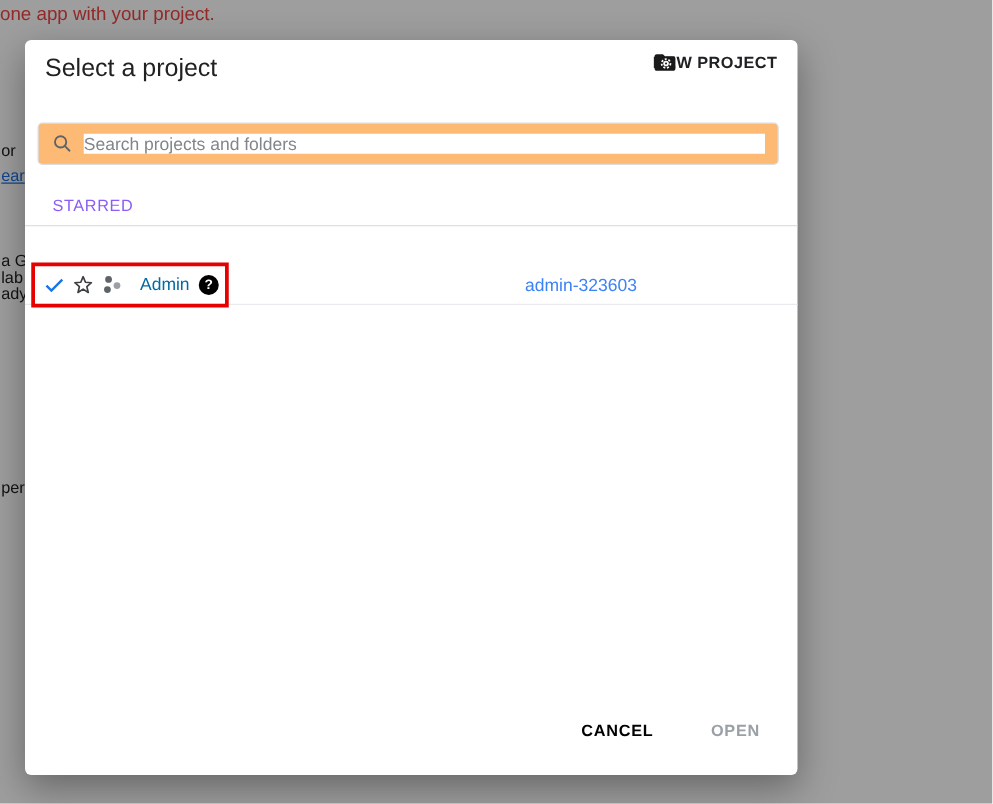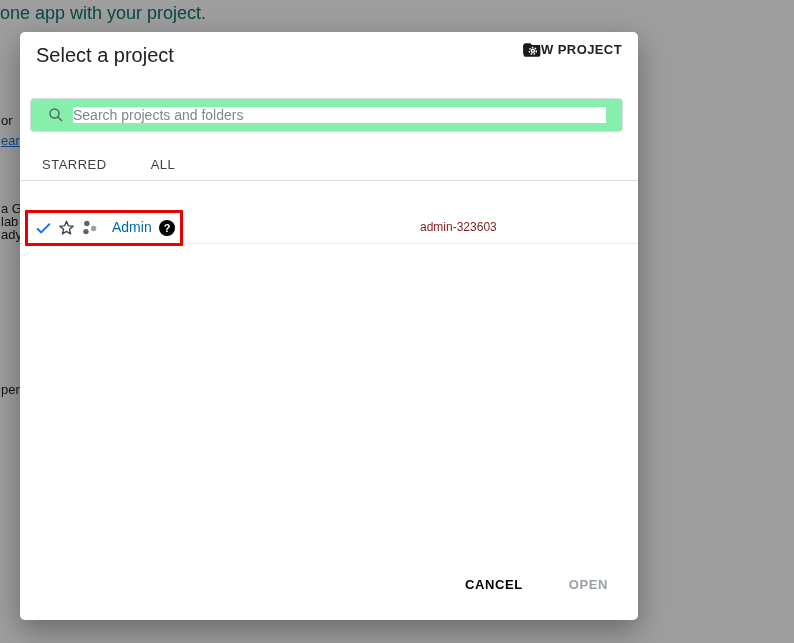--- a/index.html
+++ b/index.html
@@ -8,21 +8,21 @@
     position: relative;
     font-family: "Liberation Sans", sans-serif;
     background: #ffffff;
     overflow: hidden;
   }
 
   
   .bg-page { position: absolute; inset: 0; background: #ffffff; }
   .bg-top-line {
     position: absolute; left: 0px; top: 3px;
-    font-size: 18px; color: #0f766e; white-space: nowrap;
+    font-size: 15px; color: #ef4444; white-space: nowrap;
   }
   .bg-frag {
     position: absolute; left: 1px;
     font-size: 13px; color: #212121; white-space: nowrap;
   }
   .bg-frag.f-or   { top: 113px; }
   .bg-frag.f-link { top: 133px; color: #1a73e8; text-decoration: underline; }
   .bg-frag.f-ag   { top: 201px; }
   .bg-frag.f-lab  { top: 214px; }
   .bg-frag.f-ady  { top: 227px; }
@@ -47,39 +47,39 @@
     background: none; border: none; cursor: pointer;
   }
   .new-project-label {
     font-size: 13px; font-weight: 700; letter-spacing: 0.4px; color: #202124;
   }
 
   
   .search-box {
     position: absolute; left: 10px; top: 66px; right: 15px; height: 34px;
     border: 1px solid #dadce0; border-radius: 4px;
-    display: flex; align-items: center; padding: 0 16px; gap: 8px;
-    background: #86efac;
+    display: flex; align-items: center; padding: 0 10px; gap: 8px;
+    background: #fdba74;
   }
   .search-input {
     flex: 1; border: none; outline: none;
     font-size: 14px; color: #202124;
     font-family: "Liberation Sans", sans-serif;
   }
   .search-input::placeholder { color: #80868b; }
 
   
   .tabs {
     position: absolute; left: 0; right: 0; top: 118px; height: 31px;
     display: flex; border-bottom: 1px solid #e0e0e0;
   }
   .tab {
     position: relative; height: 30px; line-height: 30px;
     padding: 0 22px; font-size: 13px; font-weight: 500;
-    letter-spacing: 0.5px; color: #404040;
+    letter-spacing: 0.5px; color: #8b5cf6;
     background: none; border: none; cursor: pointer;
     font-family: "Liberation Sans", sans-serif;
   }
   .tab.active { color: #1a73e8; }
   .tab.active::after {
     content: ""; position: absolute; left: 0; right: 0; bottom: 0;
     height: 2px; background: #1a73e8;
   }
 
   
@@ -106,21 +106,21 @@
     font-size: 14px; color: #0369a1;
   }
   .icon-help {
     position: absolute; left: 139px; top: 50%; transform: translateY(-50%);
     width: 16px; height: 16px; border-radius: 50%; background: #000;
     color: #fff; font-size: 11px; font-weight: 700;
     display: flex; align-items: center; justify-content: center;
   }
   .row-id {
     position: absolute; left: 400px; top: 8px;
-    font-size: 12px; color: #7f1d1d;
+    font-size: 14px; color: #3b82f6;
   }
 
   
   .annotation-box {
     position: absolute; left: 5px; top: 178px;
     width: 158px; height: 36px;
     border: 3px solid #e60000; pointer-events: none; z-index: 5;
   }
 
   
@@ -172,21 +172,20 @@
       <svg width="18" height="18" viewBox="0 0 24 24">
         <circle cx="10" cy="10" r="6" fill="none" stroke="#5f6368" stroke-width="2"></circle>
         <line x1="14.6" y1="14.6" x2="20" y2="20" stroke="#5f6368" stroke-width="2"></line>
       </svg>
     </span>
     <input class="search-input" type="text" placeholder="Search projects and folders" style="">
   </div>
 
   <div class="tabs">
     <button class="tab">STARRED</button>
-    <button class="tab">ALL</button>
   </div>
 
 
   <div class="project-row">
     <span class="row-icon icon-check">
       <svg width="19" height="19" viewBox="0 0 24 24">
         <path d="M4 12.6l5 5L20 6.6" fill="none" stroke="#1a73e8" stroke-width="2.4"></path>
       </svg>
     </span>
     <span class="row-icon icon-star">

